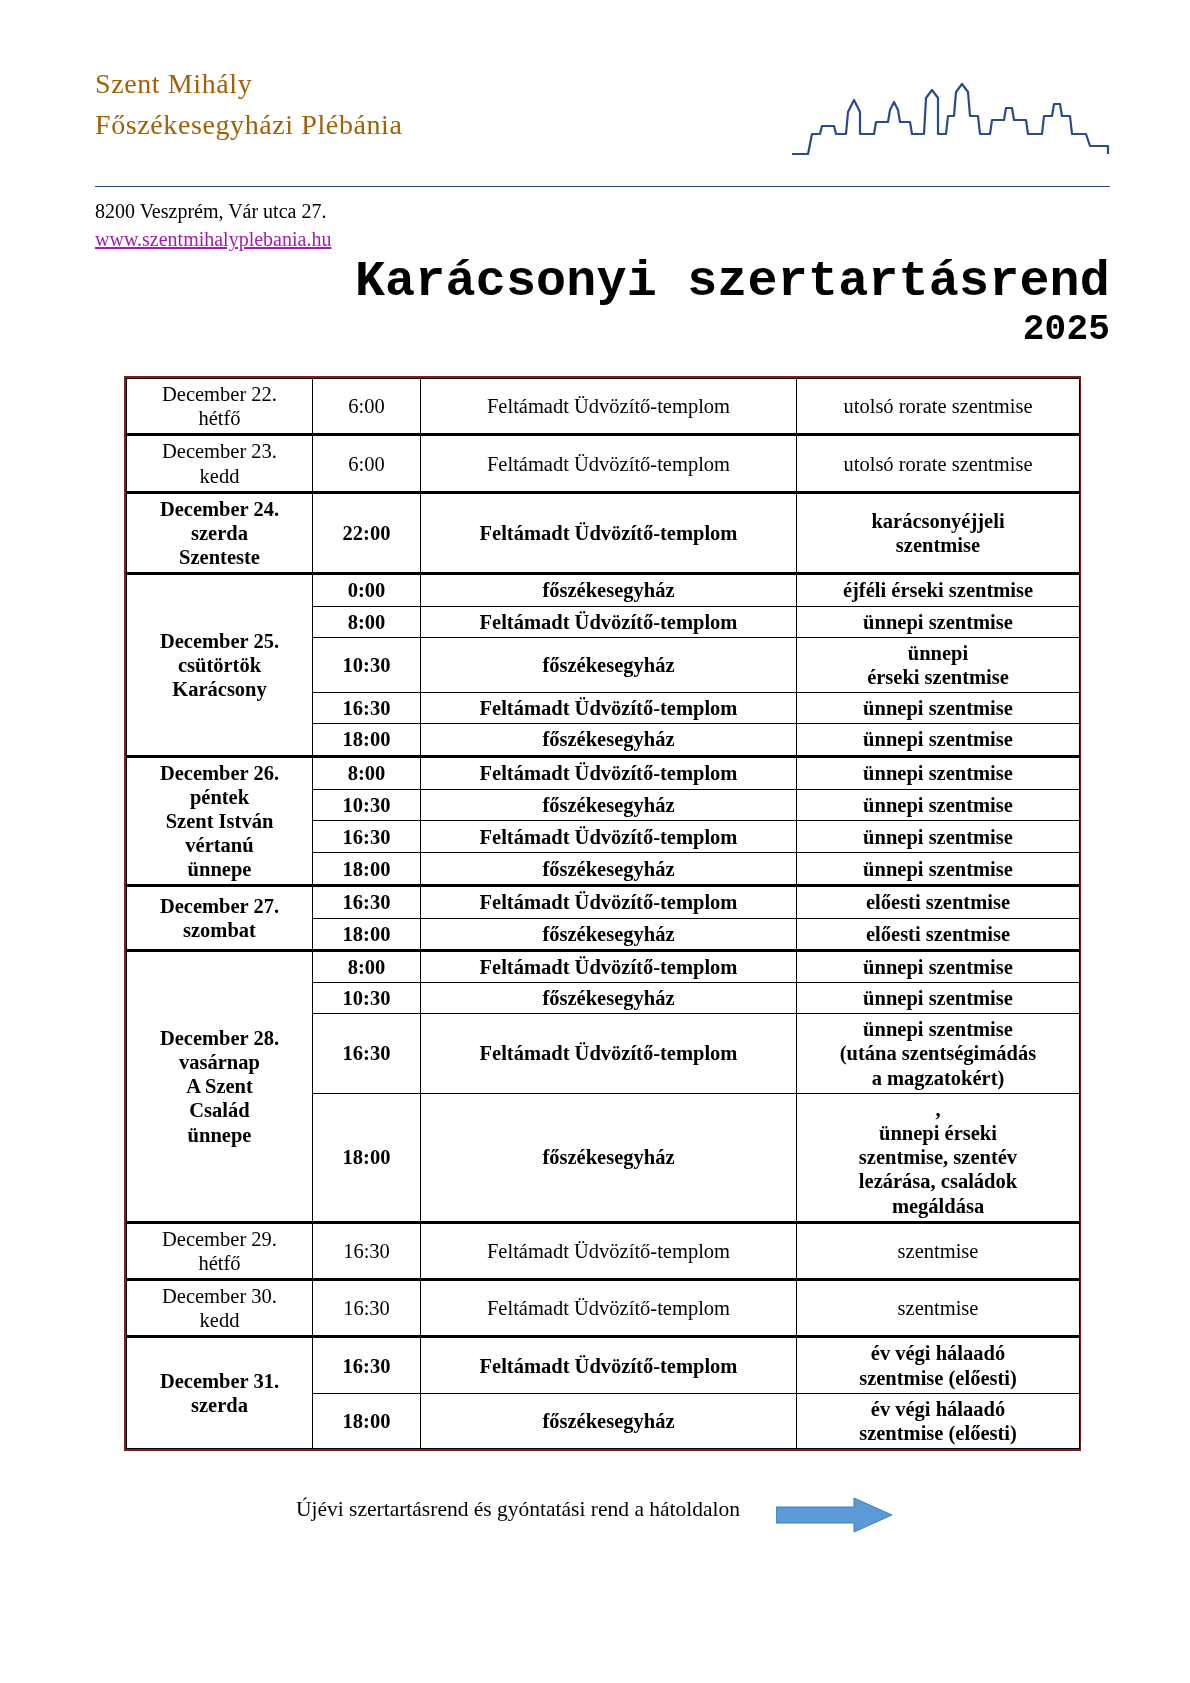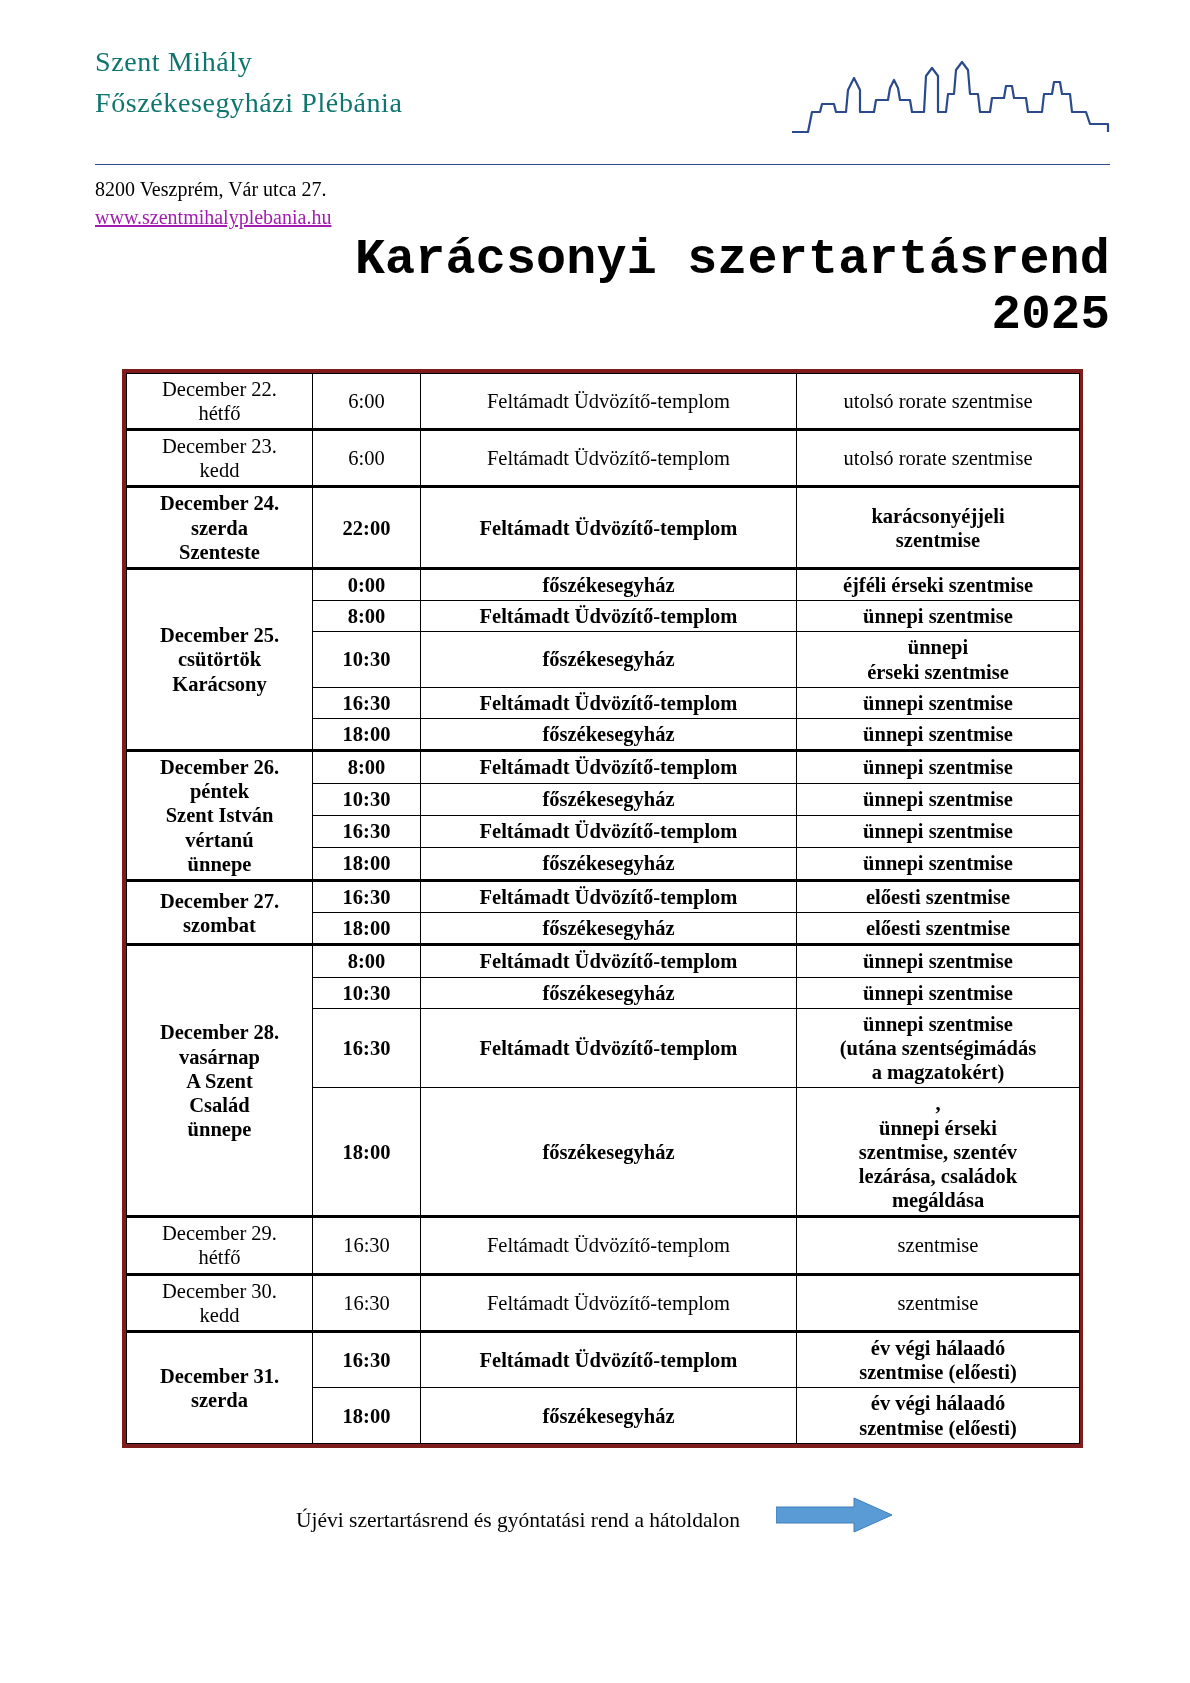--- a/index.html
+++ b/index.html
@@ -25,21 +25,22 @@
   
   .letterhead {
     position: relative;
     height: 118px;
   }
   .org-name {
     font-family: "Liberation Serif", serif;
     font-size: 27px;
     letter-spacing: 0.6px;
     line-height: 1.45;
-    color: #0f766e;
+    color: #a16207;
+    margin-top: 22px;
   }
   .org-name .smallcaps-line {
     display: block;
     white-space: nowrap;
   }
   .sc-first {
     font-size: 28px;
   }
   .skyline {
     position: absolute;
@@ -69,21 +70,21 @@
   .doc-title {
     text-align: right;
     font-weight: bold;
     font-size: 50px;
     line-height: 1.12;
     letter-spacing: 0.2px;
     font-family: Liberation Mono, monospace;
   }
   .doc-title .year {
     display: block;
-    font-size: 49px;
+    font-size: 36px;
   }
 
   
   table.schedule {
     border-collapse: collapse;
     width: 953px;
     margin: 26px auto 0 auto;
     table-layout: fixed;
   }
   table.schedule td {
@@ -99,42 +100,42 @@
   table.schedule .col-place  { width: 376px; }
   table.schedule .col-desc   { width: 283px; }
 
   td.bold, tr.bold td { font-weight: bold; }
   td.tall { padding-top: 11px; padding-bottom: 11px; }
   td.date-cell { line-height: 1.22; }
 
   .outer-frame {
     width: 953px;
     margin: 26px auto 10px auto;
-    border: 4px solid #7f1d1d;
+    border: 2px solid #7f1d1d;
     box-sizing: content-box;
   }
   .outer-frame table.schedule {
     margin: 0;
     width: 953px;
   }
   .outer-frame table.schedule td {
     border-width: 1.3px;
   }
   .outer-frame table.schedule tr td.sep-top {
     border-top: 3px solid #000;
   }
 
   
   .footer {
     position: absolute;
     left: 0;
     right: 0;
     bottom: 150px;
     display: flex;
-    align-items: flex-end;
+    align-items: flex-start;
     justify-content: center;
     gap: 36px;
   }
   .footer-text {
     font-size: 21.5px;
   }
   .arrow {
     display: block;
   }
 </style>

